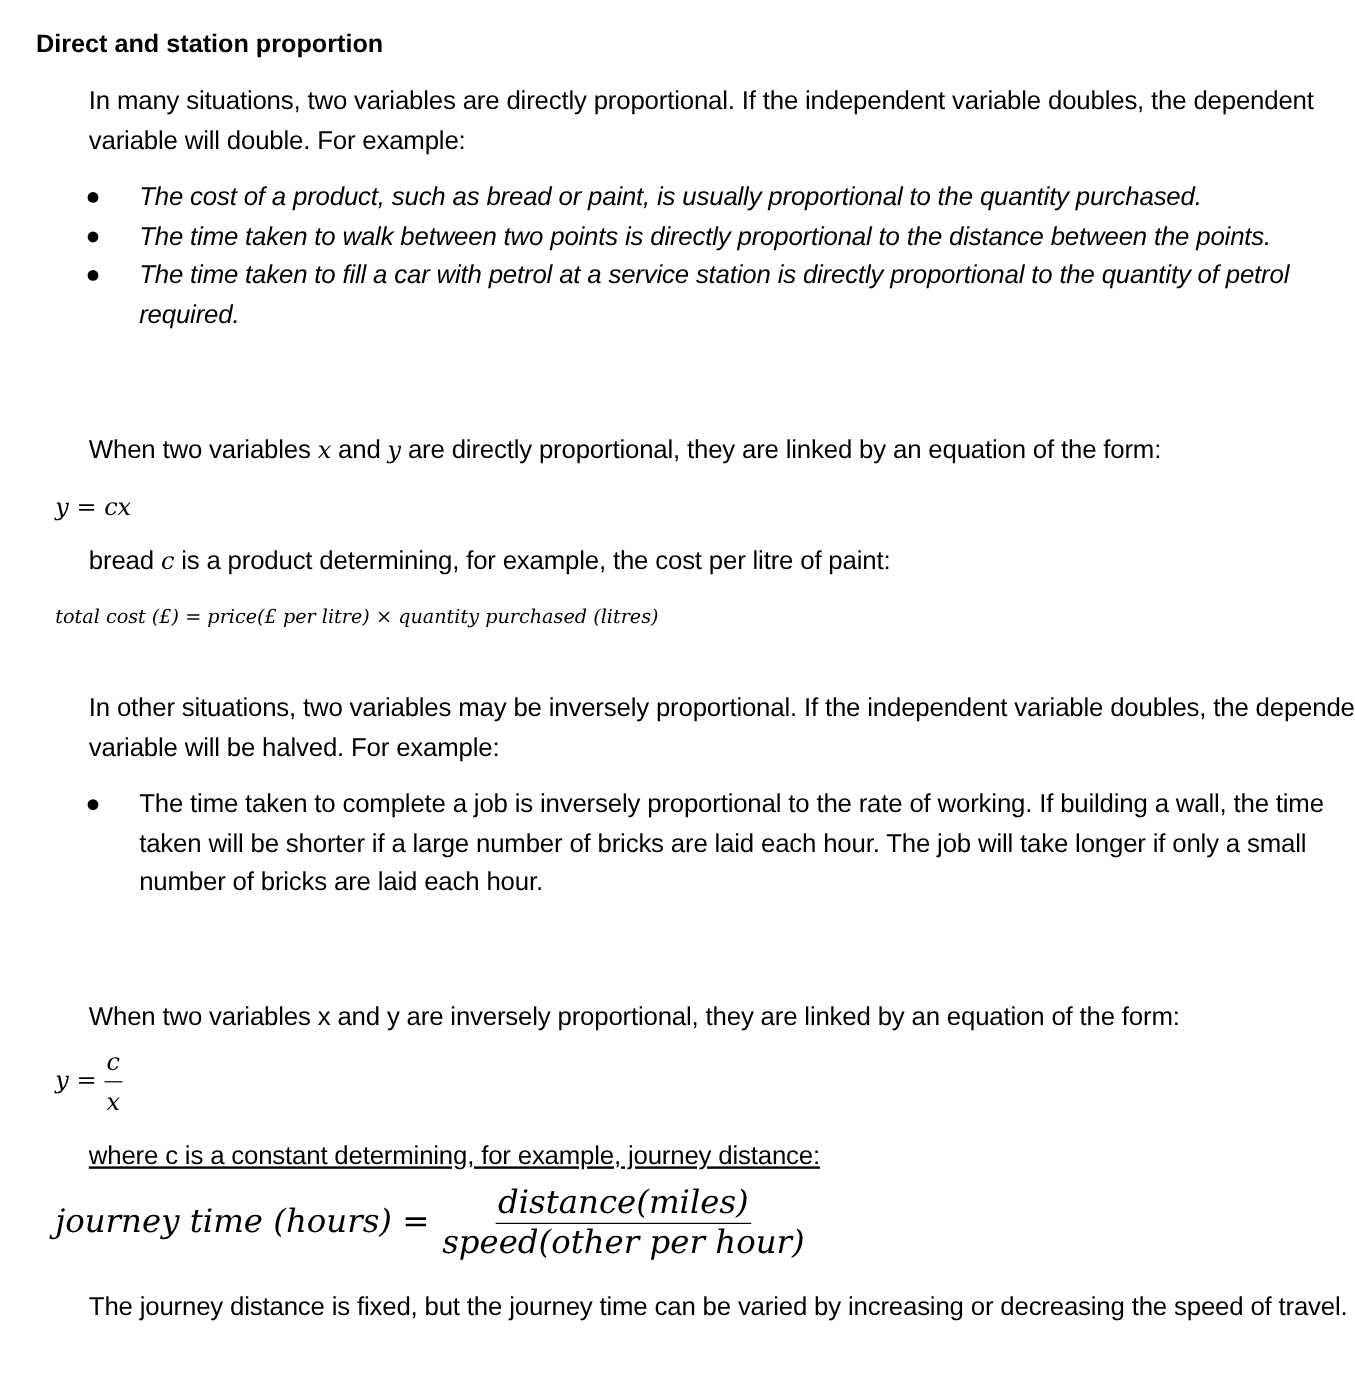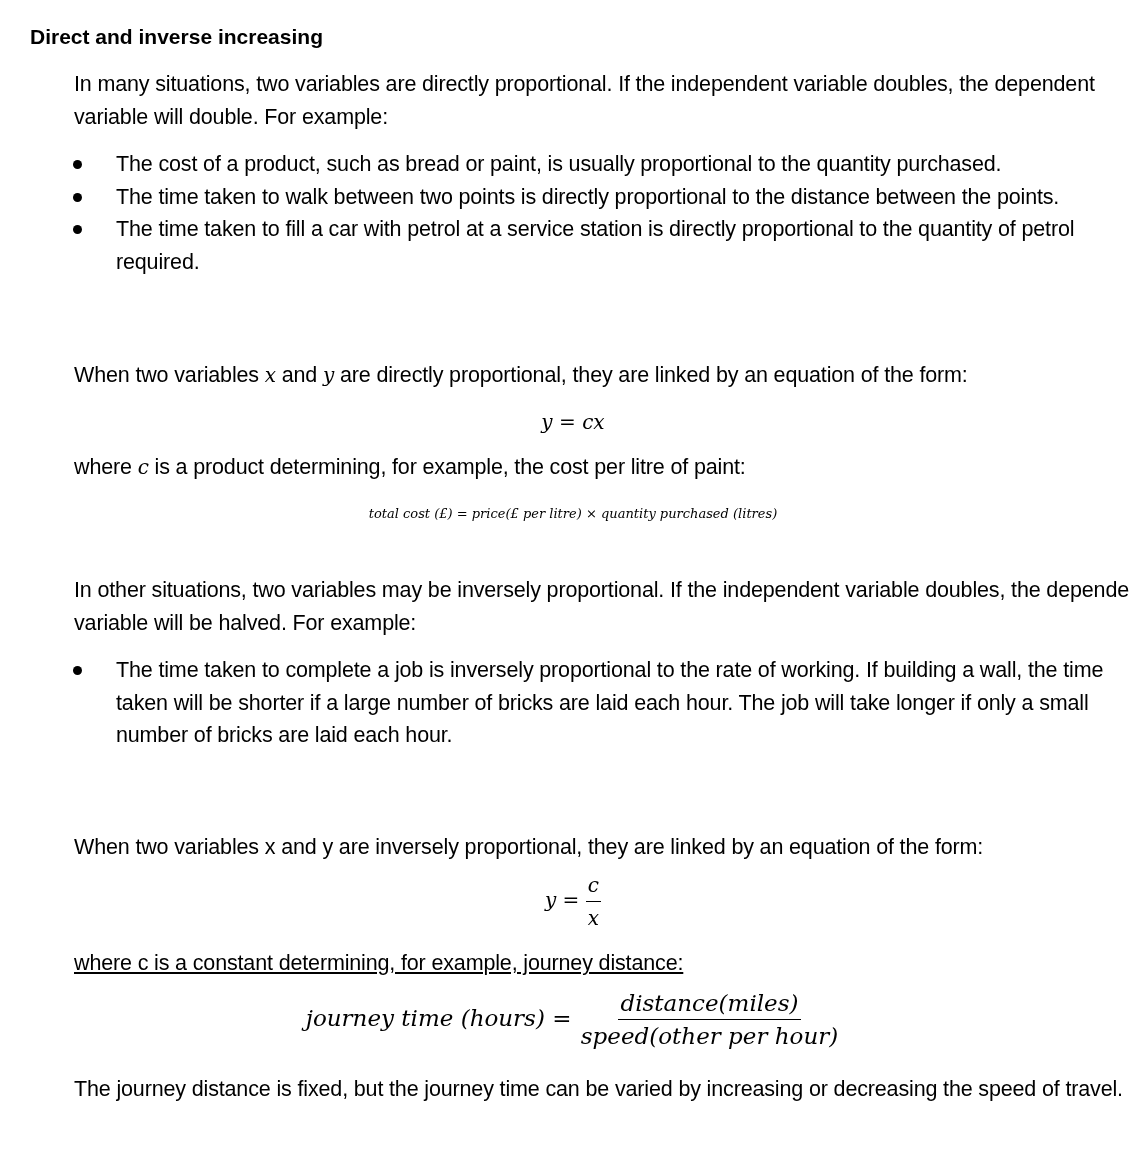--- a/index.html
+++ b/index.html
@@ -12,35 +12,35 @@
   .heading { position: absolute; left: 0; top: 22px; font-size: 21px; font-weight: bold; line-height: 30px; }
   .para { position: absolute; left: 0; width: 1080px; margin-left: 44px; }
   .blist { position: absolute; left: 0; width: 1080px; margin: 0; padding: 0; list-style: none; }
   .blist li { position: relative; padding-left: 86px; }
   .bullet {
     position: absolute; left: 43px; top: 12px; width: 9px; height: 9px;
     border-radius: 50%; background: #000;
   }
   .math { font-family: "DejaVu Serif", serif; font-style: italic; font-size: 20px; }
   .math .up { font-style: normal; }
-  .eq-center { position: absolute; left: 3px; width: 1080px; text-align: center; }
+  .eq-center { position: absolute; left: 16px; width: 1080px; }
   .frac { display: inline-flex; flex-direction: column; align-items: center; vertical-align: middle; }
   .frac .num { padding: 0 2px 3px 2px; border-bottom: 1.5px solid #000; line-height: 26px; }
   .frac .den { padding: 3px 2px 0 2px; line-height: 26px; }
 </style>
 </head>
 <body>
 
 <div class="page">
 
-  <div class="heading">Direct and inverse increasing</div>
+  <div class="heading">Direct and station proportion</div>
 
   <div class="para txt" style="top:68px;">In many situations, two variables are directly proportional.  If the independent variable doubles, the dependent variable will double.  For example:</div>
 
-  <ul class="blist txt" style="top:148px;">
+  <ul class="blist txt" style="top:148px;font-style:italic;">
     <li>
       <span class="bullet"></span>
       <span>The cost of a product, such as bread or paint, is usually proportional to the quantity purchased.</span>
     </li>
     <li>
       <span class="bullet"></span>
       <span>The time taken to walk between two points is directly proportional to the distance between the points.</span>
     </li>
     <li>
       <span class="bullet"></span>
@@ -50,24 +50,24 @@
 
   <div class="para txt" style="top:359px;">
     <span>When two variables </span><span class="math">x</span><span> and </span><span class="math">y</span><span> are directly proportional, they are linked by an equation of the form:</span>
   </div>
 
   <div class="eq-center math" style="top:406px; line-height:32px;">
     <span>y</span><span class="up"> = </span><span>cx</span>
   </div>
 
   <div class="para txt" style="top:451px;">
-    <span>where </span><span class="math">c</span><span> is a product determining, for example, the cost per litre of paint:</span>
+    <span>bread </span><span class="math">c</span><span> is a product determining, for example, the cost per litre of paint:</span>
   </div>
 
-  <div class="eq-center math" style="top:498px; line-height:32px; font-size:13px;">
+  <div class="eq-center math" style="top:498px; line-height:32px; font-size:16px;">
     <span>total cost (£)</span><span class="up"> = </span><span>price(£ per litre) × quantity purchased (litres)</span>
   </div>
 
   <div class="para txt" style="top:574px;">In other situations, two variables may be inversely proportional.  If the independent variable doubles, the dependent variable will be halved.  For example:</div>
 
   <ul class="blist txt" style="top:654px;">
     <li>
       <span class="bullet"></span>
       <span>The time taken to complete a job is inversely proportional to the rate of working.  If building a wall, the time taken will be shorter if a large number of bricks are laid each hour.  The job will take longer if only a small number of bricks are laid each hour.</span>
     </li>
@@ -77,21 +77,21 @@
 
   <div class="eq-center math" style="top:872px;">
     <span>y</span><span class="up"> = </span><span class="frac">
         <span class="num">c</span>
         <span class="den">x</span>
       </span>
   </div>
 
   <div class="para txt" style="top:947px;text-decoration:underline;">where c is a constant determining, for example, journey distance:</div>
 
-  <div class="eq-center math" style="top:990px; font-size:23px;">
+  <div class="eq-center math" style="top:990px; font-size:27px;">
     <span>journey time (hours)</span><span class="up"> = </span><span class="frac">
         <span class="num">distance(miles)</span>
         <span class="den">speed(other per hour)</span>
       </span>
   </div>
 
   <div class="para txt" style="top:1073px;">The journey distance is fixed, but the journey time can be varied by increasing or decreasing the speed of travel.</div>
 
 </div>
 

